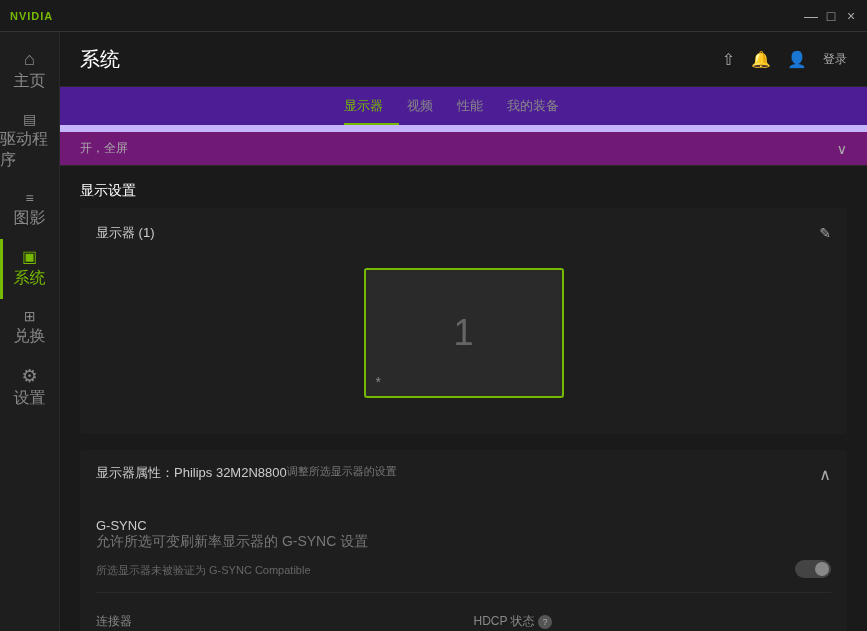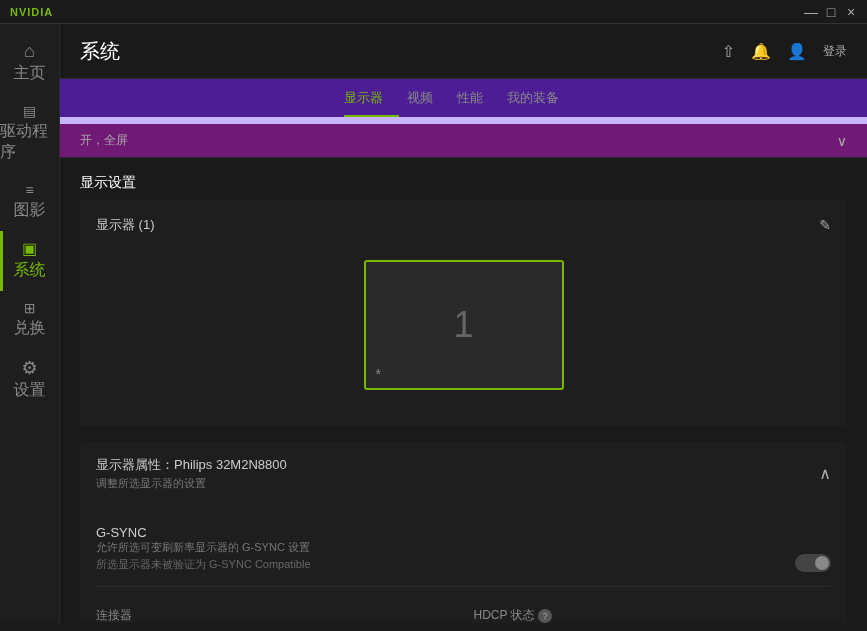--- a/index.html
+++ b/index.html
@@ -9,21 +9,21 @@
       background: #1a1a1a;
       font-family: 'Microsoft YaHei', Arial, sans-serif;
       color: #cccccc;
       overflow: hidden;
       font-size: 12px;
     }
 
     
     .titlebar {
       background: #1a1a1a;
-      height: 24px;
+      height: 32px;
       display: flex;
       align-items: center;
       padding: 0 10px;
       border-bottom: 1px solid #333;
     }
     .titlebar-logo {
       color: #76b900;
       font-size: 11px;
       font-weight: bold;
       letter-spacing: 1px;
@@ -270,21 +270,21 @@
     }
     .properties-header {
       display: flex;
       justify-content: space-between;
       align-items: center;
       padding: 14px 16px;
       cursor: pointer;
     }
     .properties-header-left {
       display: flex;
-      flex-direction: column;
+      flex-direction: row;
     }
     .properties-title {
       font-size: 13px;
       color: #cccccc;
       margin-bottom: 2px;
     }
     .properties-subtitle {
       font-size: 11px;
       color: #777;
     }
@@ -310,23 +310,23 @@
       justify-content: space-between;
       align-items: flex-end;
       margin-bottom: 4px;
     }
     .gsync-title {
       font-size: 13px;
       color: #cccccc;
       font-weight: 500;
     }
     .gsync-desc {
-      font-size: 11px;
+      font-size: 14px;
       color: #777;
-      margin-bottom: 2px;
+      margin-bottom: 12px;
     }
     .gsync-note {
       font-size: 11px;
       color: #666;
     }
 
     
     .toggle {
       width: 36px;
       height: 18px;

